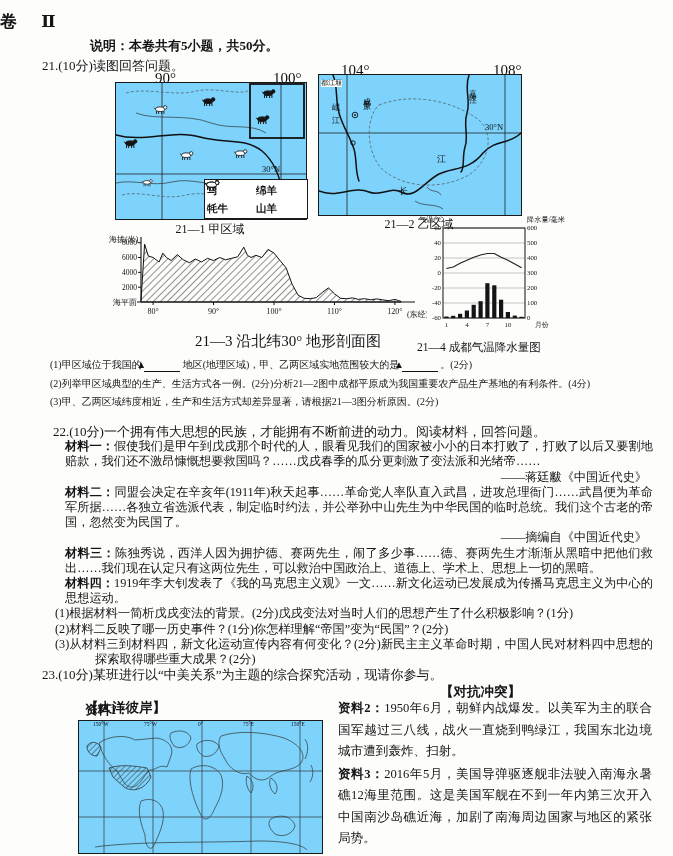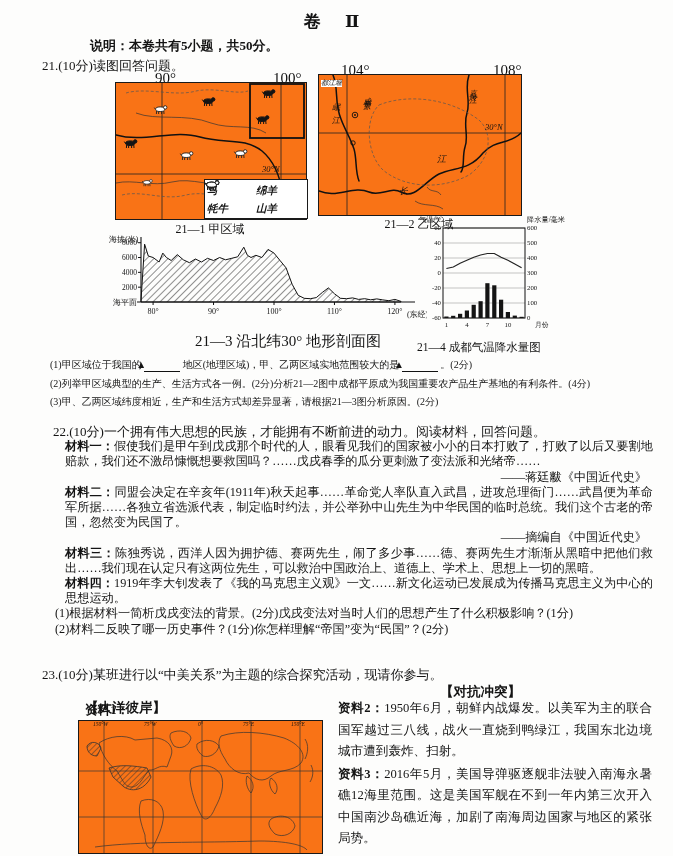--- a/index.html
+++ b/index.html
@@ -1,25 +1,25 @@
 <!DOCTYPE html>
 <html><head>
 <meta charset="utf-8">
 <style>
   html,body{margin:0;padding:0;background:#e8e8e8;}
   .page{position:relative;width:673px;height:856px;background:#fdfdfc;overflow:hidden;
         font-family:"Liberation Serif","DejaVu Serif",serif;color:#141414;}
   .abs{position:absolute;}
-  .title{top:10px;left:0;width:100%;text-align:center;font-size:17px;font-weight:bold;letter-spacing:10px;}
+  .title{top:10px;left:0;width:100%;text-align:left;font-size:17px;font-weight:bold;letter-spacing:10px;}
   .note{top:37px;left:90px;font-size:13px;font-weight:bold;}
   .stem{font-size:13px;}
   .q21stem{top:57px;left:42px;}
   
   .figs{top:74px;left:45px;width:600px;height:282px;}
-  .mapbox{position:absolute;border:1.3px solid #1a1a1a;background:#f97316;font-style:italic;}
+  .mapbox{position:absolute;border:1.3px solid #1a1a1a;background:#7dd3fc;}
   .mapbox svg{position:absolute;left:0;top:0;}
   .mlabel{position:absolute;font-size:8.5px;line-height:1;white-space:nowrap;color:#111;}
   .lonlab{font-size:15px;}
   .vert{writing-mode:vertical-rl;text-orientation:upright;}
   .caption{position:absolute;font-size:12px;text-align:center;white-space:nowrap;}
   .legend{position:absolute;border:1px solid #1a1a1a;background:#fff;display:grid;
           grid-template-columns:1fr 1fr;align-items:center;padding:1px 2px;}
   .lg-cell{display:flex;align-items:center;gap:3px;font-size:10.5px;font-weight:bold;line-height:13px;}
   .an-solid{fill:#141414;stroke:#141414;stroke-width:1;}
   .an-out{fill:#ffffff;stroke:#222222;stroke-width:0.9;}
@@ -258,20 +258,21 @@
   <div class="abs q22">
     <p class="stem">22.(10分)一个拥有伟大思想的民族，才能拥有不断前进的动力。阅读材料，回答问题。</p>
     <p class="mat"><span class="matlabel">材料一：</span><span>假使我们是甲午到戊戌那个时代的人，眼看见我们的国家被小小的日本打败了，打败了以后又要割地赔款，我们还不激昂慷慨想要救国吗？……戊戌春季的瓜分更刺激了变法派和光绪帝……</span></p>
     <p class="src">——蒋廷黻《中国近代史》</p>
     <p class="mat"><span class="matlabel">材料二：</span><span>同盟会决定在辛亥年(1911年)秋天起事……革命党人率队直入武昌，进攻总理衙门……武昌便为革命军所据……各独立省选派代表，制定临时约法，并公举孙中山先生为中华民国的临时总统。我们这个古老的帝国，忽然变为民国了。</span></p>
     <p class="src">——摘编自《中国近代史》</p>
     <p class="mat"><span class="matlabel">材料三：</span><span>陈独秀说，西洋人因为拥护德、赛两先生，闹了多少事……德、赛两先生才渐渐从黑暗中把他们救出……我们现在认定只有这两位先生，可以救治中国政治上、道德上、学术上、思想上一切的黑暗。</span></p>
     <p class="mat"><span class="matlabel">材料四：</span><span>1919年李大钊发表了《我的马克思主义观》一文……新文化运动已发展成为传播马克思主义为中心的思想运动。</span></p>
     <p class="hang" style="padding-left:42px;">(1)根据材料一简析戊戌变法的背景。(2分)戊戌变法对当时人们的思想产生了什么积极影响？(1分)</p>
     <p class="hang" style="padding-left:42px;">(2)材料二反映了哪一历史事件？(1分)你怎样理解“帝国”变为“民国”？(2分)</p>
+    <p class="hang" style="padding-left:42px;">(3)从材料三到材料四，新文化运动宣传内容有何变化？(2分)新民主主义革命时期，中国人民对材料四中思想的探索取得哪些重大成果？(2分)</p>
   </div>
 
   <div class="abs q23">
     <div class="q23stem">23.(10分)某班进行以“中美关系”为主题的综合探究活动，现请你参与。</div>
     <div class="colhead" style="left:85px;top:17px;margin-top:16px;">【大洋彼岸】</div>
     <div class="colhead" style="left:440px;top:17px;">【对抗冲突】</div>
     <div class="abs zlabel" style="left:85px;top:36px;font-size:12.6px;">资料1：</div>
 
     <div class="mapbox" style="left:78px;top:54px;width:243px;height:132px;border-width:1px;">
       <svg width="243" height="132" viewBox="0 0 243 132">

